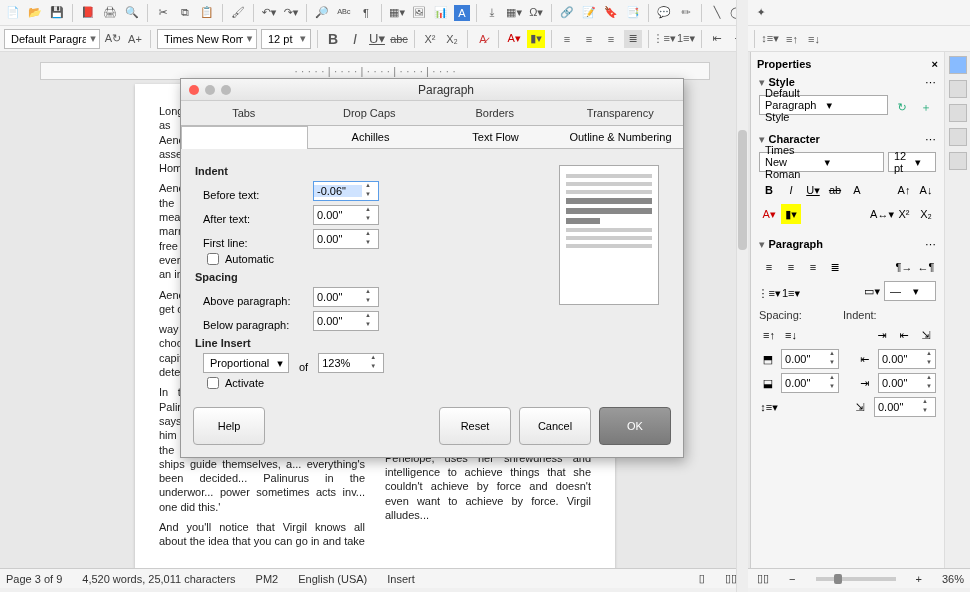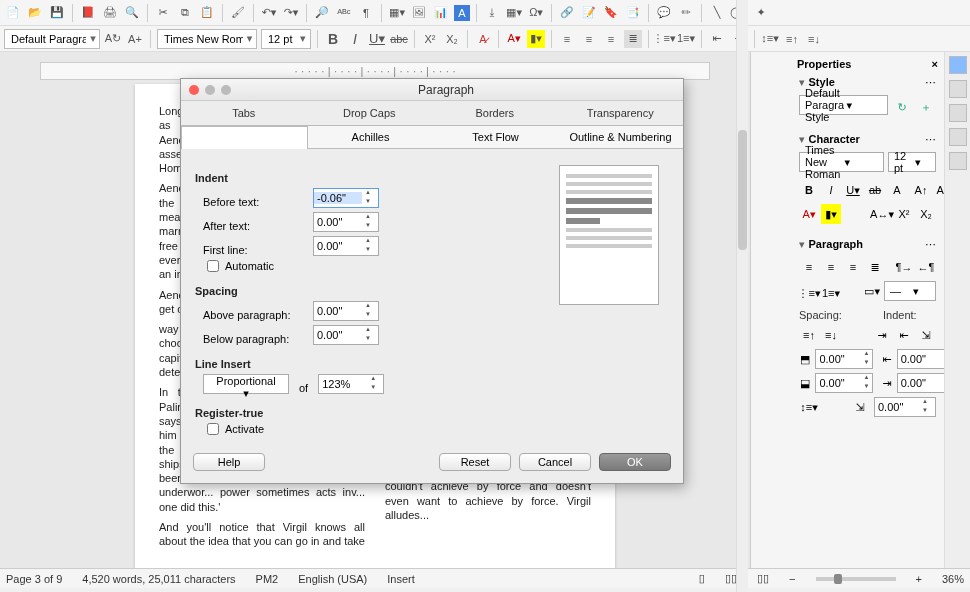--- a/index.html
+++ b/index.html
@@ -9,21 +9,21 @@
 .tb-sep { width: 1px; height: 18px; background: #ccc; margin: 0 2px; }
 .combo { display: flex; align-items: center; background: #fff; border: 1px solid #bbb; height: 20px; padding: 0 2px; }
 .combo span { padding: 0 4px; white-space: nowrap; overflow: hidden; }
 .combo .dd { width: 12px; color: #666; }
 .main-area { display: flex; height: 516px; }
 .document-area { flex: 1; background: #e8e8e8; padding: 10px 40px; overflow: hidden; position: relative; }
 .ruler { height: 18px; background: #f8f8f8; border: 1px solid #ccc; margin-bottom: 4px; display:flex; align-items:center; justify-content:center; color:#888;}
 .page { background: #fff; width: 480px; height: 500px; margin: 0 auto; box-shadow: 0 1px 3px rgba(0,0,0,.2); padding: 20px 24px; font-size: 7px; line-height: 1.3; color: #222; overflow: hidden; columns: 2; column-gap: 20px; }
 .page p { margin-bottom: 6px; text-align: justify; }
 .sidebar { width: 220px; background: #f5f5f5; border-left: 1px solid #ccc; display: flex; }
-.sidebar-content { flex: 1; padding: 4px 6px; overflow-y: auto; margin-left: 40px; }
+.sidebar-content { flex: 1; padding: 4px 6px; overflow-y: auto; }
 .sidebar-icons { width: 26px; background: #eee; border-left: 1px solid #ddd; display: flex; flex-direction: column; align-items: center; padding-top: 4px; gap: 6px; }
 .sidebar-icons div { width: 18px; height: 18px; background: #ddd; border: 1px solid #bbb; }
 .panel-title { display: flex; align-items: center; justify-content: space-between; font-weight: bold; padding: 2px 0; }
 .section-header { display: flex; align-items: flex-start; justify-content: space-between; padding: 4px 2px; cursor: pointer; }
 .section-header .exp { color: #666; margin-right: 4px; }
 .section-body { padding: 2px 2px 6px; }
 .sb-combo { display: flex; align-items: center; background: #fff; border: 1px solid #aaa; height: 20px; padding: 0 2px; margin-bottom: 4px; }
 .sb-combo span { flex: 1; padding: 0 3px; overflow: hidden; }
 .sb-combo .dd { width: 12px; }
 .sb-row { display: flex; gap: 4px; margin-bottom: 4px; align-items: center; }
@@ -49,33 +49,33 @@
 .dlg-tabs { display: flex; border-bottom: 1px solid #bbb; }
 .dlg-tabs div { flex: 1; text-align: center; padding: 6px 0; font-size: 11px; color: #333; cursor: pointer; }
 .dlg-subtabs { display: flex; border-bottom: 1px solid #bbb; background: #f6f6f6; }
 .dlg-subtabs div { flex: 1; text-align: center; padding: 5px 0; font-size: 11px; cursor: pointer; }
 .dlg-body { padding: 10px 14px 6px; display: flex; gap: 14px; }
 .dlg-left { flex: 1; }
 .dlg-right { width: 110px; }
 .preview { width: 100px; height: 140px; border: 1px solid #aaa; background: #fff; padding: 8px 6px; display: flex; flex-direction: column; gap: 4px; margin-top:6px;}
 .preview .line { height: 4px; background: #888; }
 .preview .line.lt { background: #ccc; }
-.grp-title { font-weight: bold; font-size: 11px; color: #222; margin: 13px 0 4px; }
+.grp-title { font-weight: bold; font-size: 11px; color: #222; margin: 6px 0 4px; }
 .form-row { display: flex; align-items: flex-end; margin: 4px 0; padding-left: 8px; }
 .form-row label { width: 110px; font-size: 11px; }
 .form-row .spin { width: 66px; }
 .form-row .spin input { width: 48px; }
 .form-row.sel .spin input { background: #cfe3ff; }
 .check-row { display: flex; align-items: flex-start; gap: 6px; padding-left: 12px; margin: 4px 0; }
 .check-row input { width: 12px; height: 12px; }
-.dlg-select { display: flex; align-items: center; background: #fff; border: 1px solid #aaa; height: 20px; padding: 0 2px; flex-direction: column; }
+.dlg-select { display: flex; align-items: center; background: #fff; border: 1px solid #aaa; height: 20px; padding: 0 2px; }
 .dlg-select span { padding: 0 4px; }
 .dlg-footer { display: flex; padding: 8px 12px 12px; gap: 8px; }
 .dlg-footer .fspace { flex: 1; }
-.dlg-btn { min-width: 72px; height: 18px; background: linear-gradient(#fff,#e8e8e8); border: 1px solid #aaa; border-radius: 4px; font-size: 11px; cursor: pointer; }
+.dlg-btn { min-width: 72px; height: 38px; background: linear-gradient(#fff,#e8e8e8); border: 1px solid #aaa; border-radius: 4px; font-size: 11px; cursor: pointer; }
 .dlg-btn.primary { background: linear-gradient(#9a9a9a,#7a7a7a); color: #fff; border-color: #666; }
 .vscroll-track{position:absolute;right:222px;top:0;bottom:0;width:12px;background:#eee;border-left:1px solid #ddd;}
 .vscroll-thumb{position:absolute;left:1px;width:9px;background:#c8c8c8;border-radius:4px;}
 </style>
 </head>
 <body>
 
 <div class="toolbar-row">
   <div class="tb-icon">📄</div>
   <div class="tb-icon">📂</div>
@@ -463,21 +463,20 @@
         <span style="padding:0 10px">of</span>
         <div class="spin">
             <input value="123%" style="">
             <div class="arrows">
               <div>▲</div>
               <div>▼</div>
             </div>
           </div>
       </div>
 
-      <div class="grp-title">Register-true</div>
       <div class="check-row">
         <input type="checkbox" style="">
         <span>Activate</span>
       </div>
     </div>
     <div class="dlg-right">
       <div class="preview">
         <div class="line lt"></div>
           <div class="line lt"></div>
           <div class="line lt"></div>

